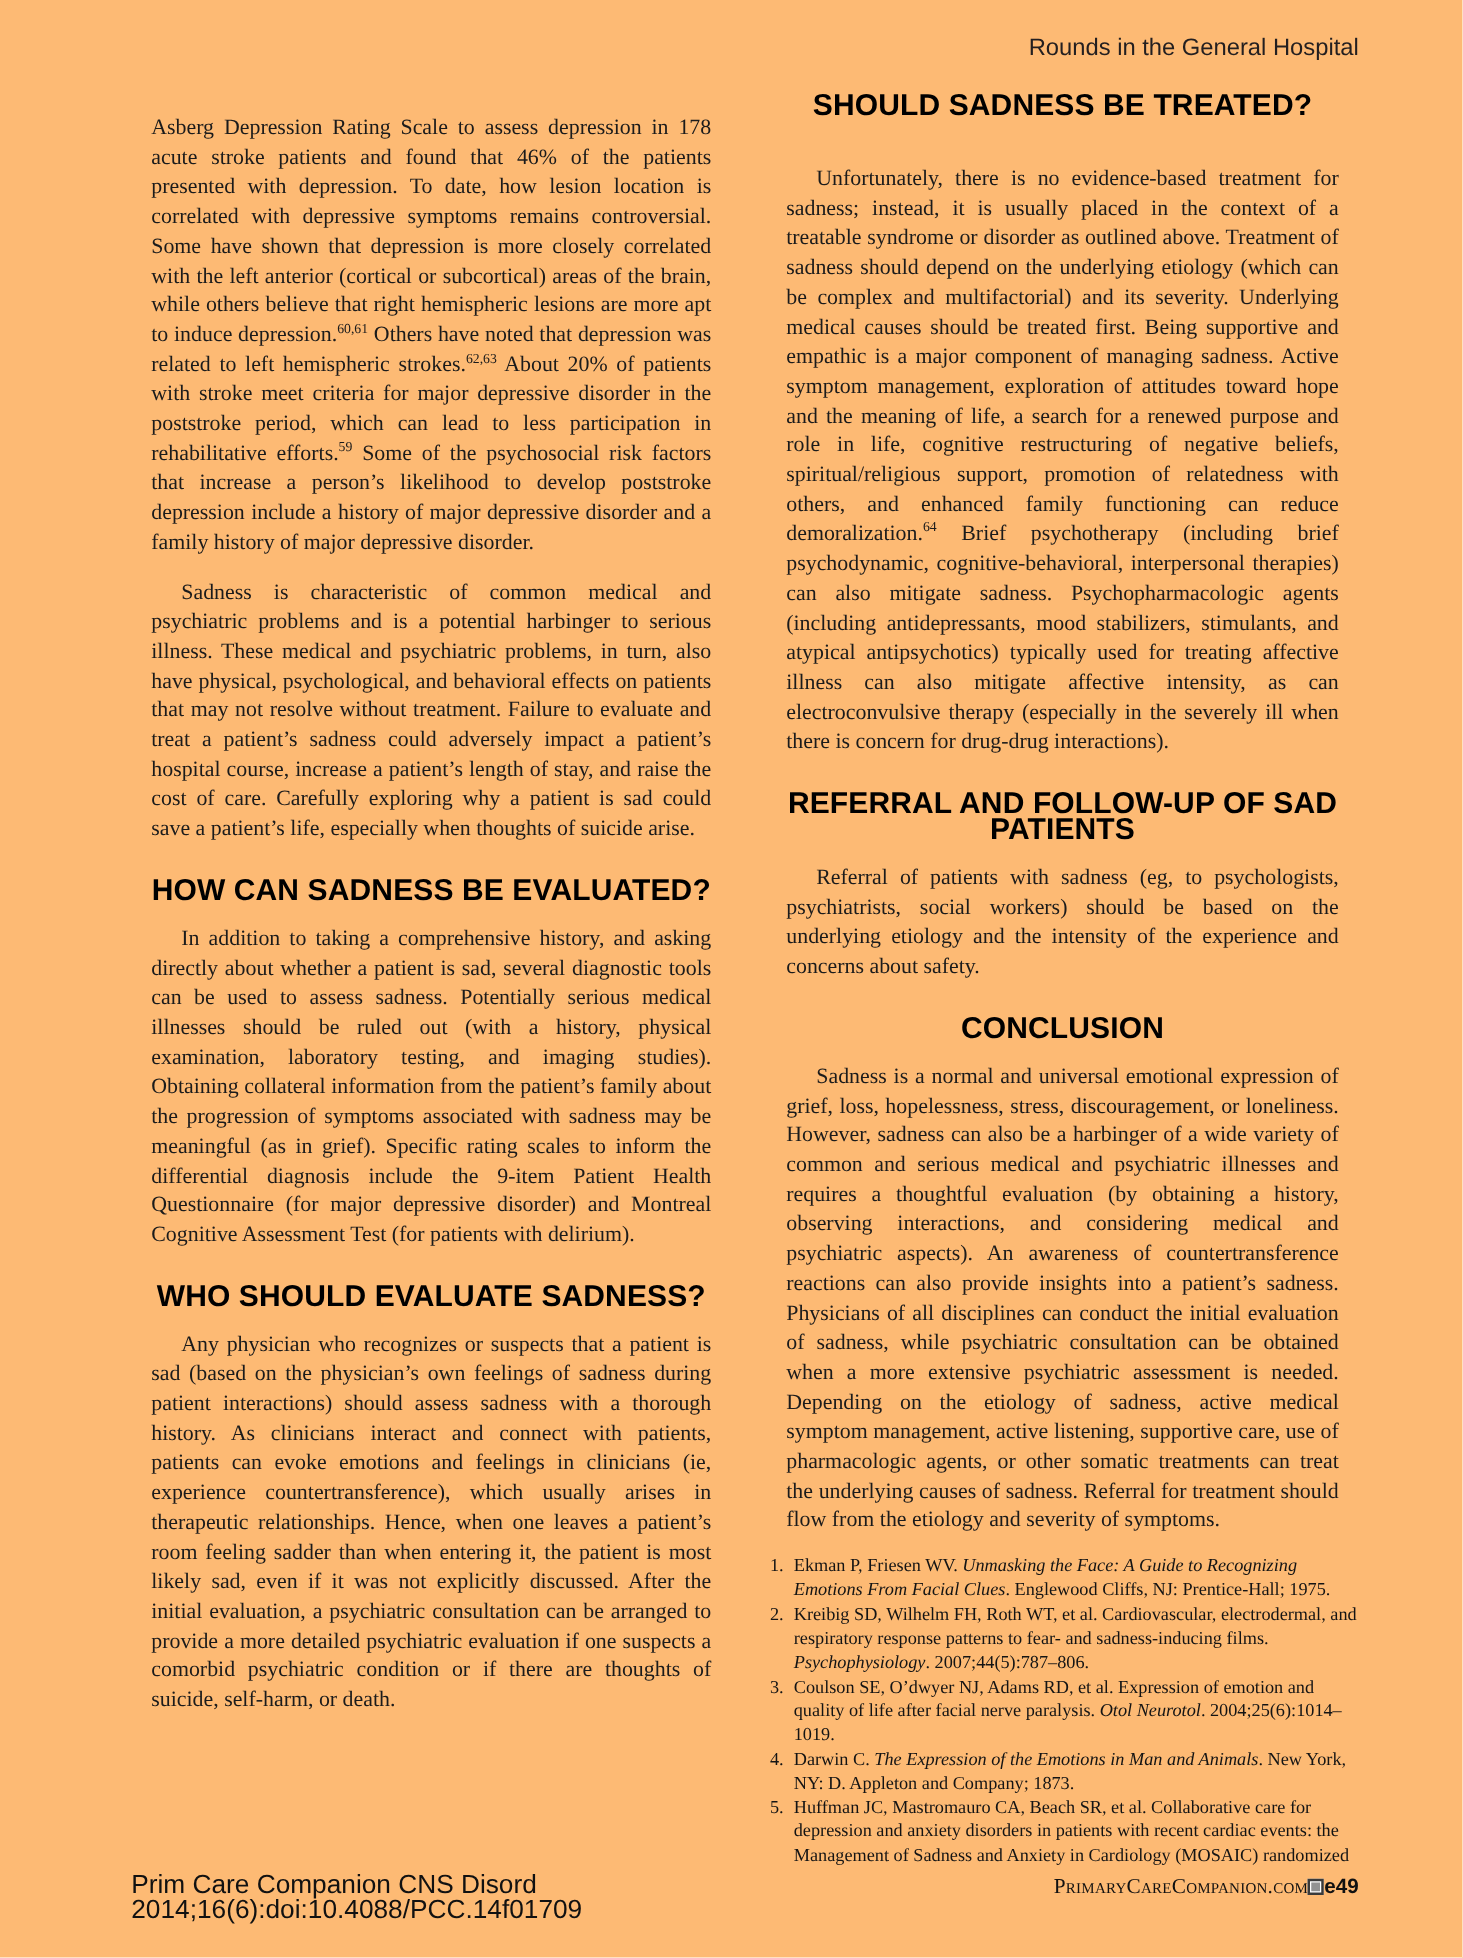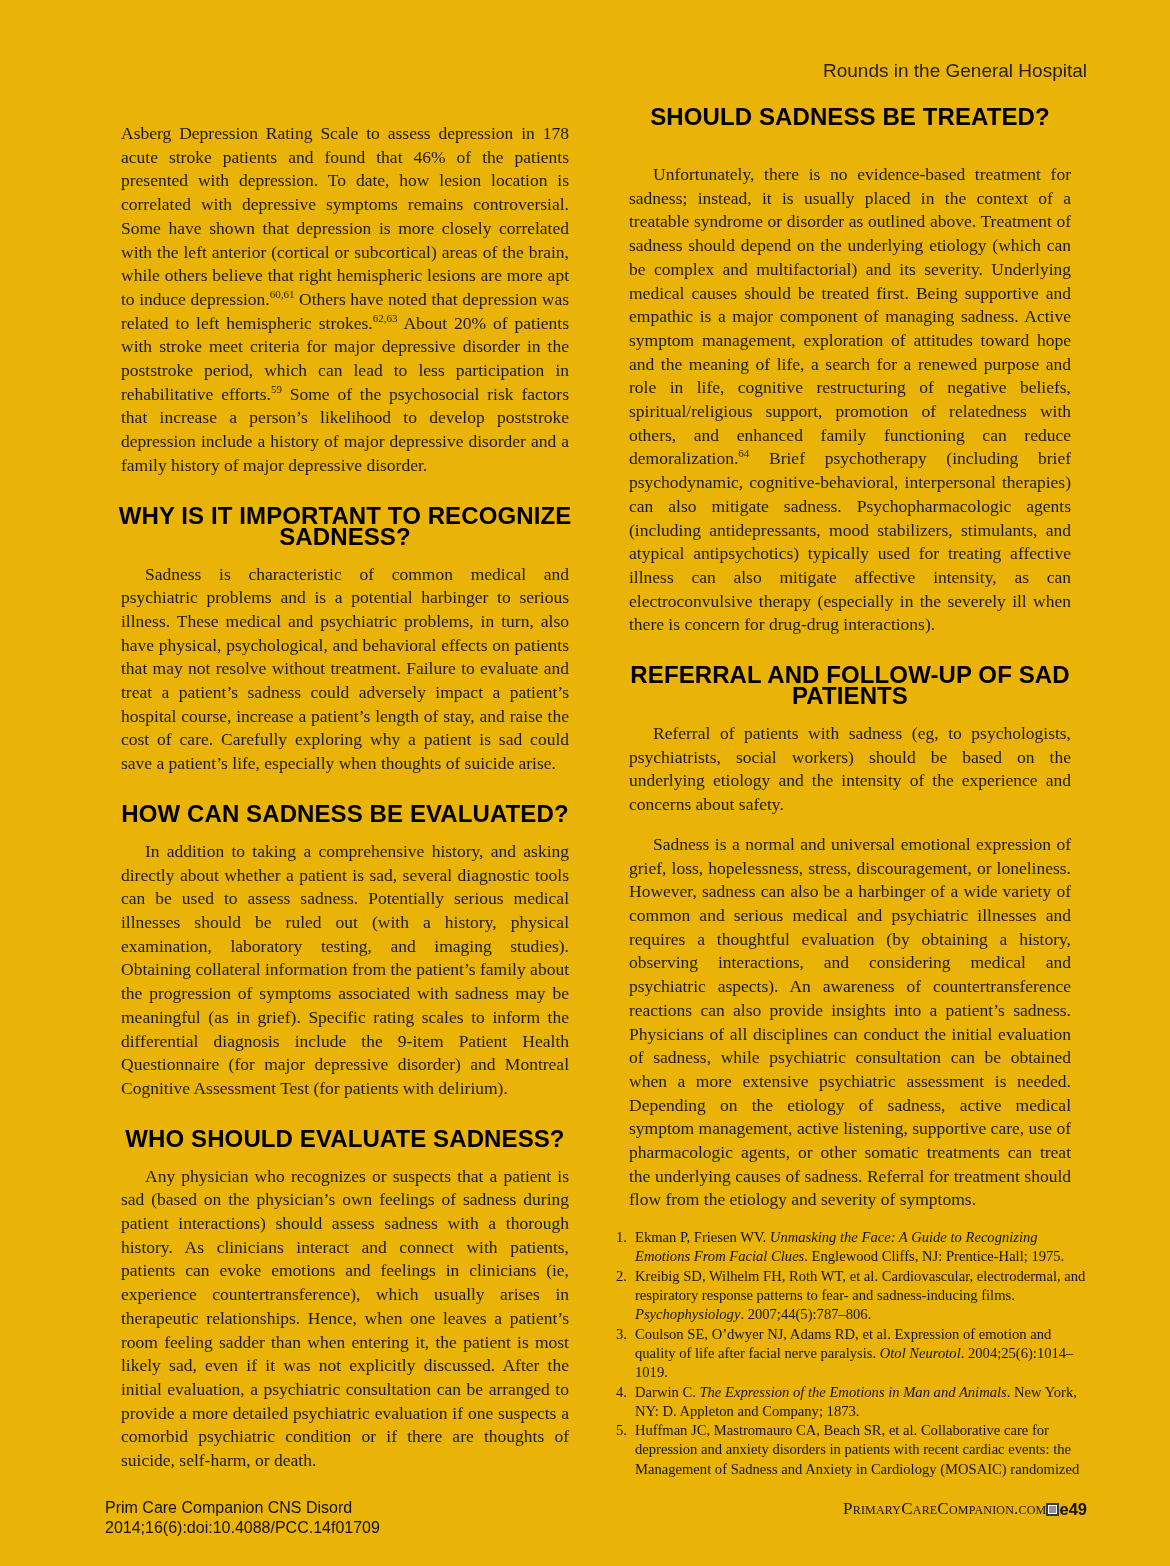--- a/index.html
+++ b/index.html
@@ -1,22 +1,22 @@
 <!DOCTYPE html>
 <html><head>
 <meta charset="utf-8">
 <style>
   html, body { margin: 0; padding: 0; background: #ffffff; }
   .page {
     position: relative;
     width: 1170px;
     height: 1566px;
-    background: #eab308;
+    background: #fdba74;
     box-sizing: border-box;
-    padding: 60px 83px 0 105px;
+    padding: 28px 83px 0 105px;
     font-family: "Liberation Serif", serif;
     color: #1b1b1b;
     overflow: hidden;
   }
   .running-head {
     text-align: right;
     font-family: "Liberation Sans", sans-serif;
     font-size: 19px;
     color: #231f20;
     margin-bottom: 24px;
@@ -70,21 +70,21 @@
     position: absolute;
     left: 105px;
     right: 83px;
     bottom: 28px;
     display: flex;
     justify-content: space-between;
     align-items: flex-start;
   }
   .footer-left {
     font-family: "Liberation Sans", sans-serif;
-    font-size: 16px;
+    font-size: 21px;
     line-height: 20px;
     color: #111111;
   }
   .footer-right {
     display: flex;
     align-items: center;
     gap: 0;
     padding-top: 1px;
   }
   .site {
@@ -123,37 +123,37 @@
 
   <div class="running-head">
     <span>Rounds in the General Hospital</span>
   </div>
 
   <div class="columns">
 
     <div class="col">
       <p class="body no-indent"><span>Asberg Depression Rating Scale to assess depression in 178 acute stroke patients and found that 46% of the patients presented with depression. To date, how lesion location is correlated with depressive symptoms remains controversial. Some have shown that depression is more closely correlated with the left anterior (cortical or subcortical) areas of the brain, while others believe that right hemispheric lesions are more apt to induce depression.</span><sup class="cite">60,61</sup><span> Others have noted that depression was related to left hemispheric strokes.</span><sup class="cite">62,63</sup><span> About 20% of patients with stroke meet criteria for major depressive disorder in the poststroke period, which can lead to less participation in rehabilitative efforts.</span><sup class="cite">59</sup><span> Some of the psychosocial risk factors that increase a person’s likelihood to develop poststroke depression include a history of major depressive disorder and a family history of major depressive disorder.</span></p>
 
-      <h2 class="sec-heading">WHY IS IT IMPORTANT TO RECOGNIZE SADNESS?</h2>
       <p class="body">Sadness is characteristic of common medical and psychiatric problems and is a potential harbinger to serious illness. These medical and psychiatric problems, in turn, also have physical, psychological, and behavioral effects on patients that may not resolve without treatment. Failure to evaluate and treat a patient’s sadness could adversely impact a patient’s hospital course, increase a patient’s length of stay, and raise the cost of care. Carefully exploring why a patient is sad could save a patient’s life, especially when thoughts of suicide arise.</p>
 
       <h2 class="sec-heading">HOW CAN SADNESS BE EVALUATED?</h2>
       <p class="body">In addition to taking a comprehensive history, and asking directly about whether a patient is sad, several diagnostic tools can be used to assess sadness. Potentially serious medical illnesses should be ruled out (with a history, physical examination, laboratory testing, and imaging studies). Obtaining collateral information from the patient’s family about the progression of symptoms associated with sadness may be meaningful (as in grief). Specific rating scales to inform the differential diagnosis include the 9-item Patient Health Questionnaire (for major depressive disorder) and Montreal Cognitive Assessment Test (for patients with delirium).</p>
 
       <h2 class="sec-heading">WHO SHOULD EVALUATE SADNESS?</h2>
       <p class="body">Any physician who recognizes or suspects that a patient is sad (based on the physician’s own feelings of sadness during patient interactions) should assess sadness with a thorough history. As clinicians interact and connect with patients, patients can evoke emotions and feelings in clinicians (ie, experience countertransference), which usually arises in therapeutic relationships. Hence, when one leaves a patient’s room feeling sadder than when entering it, the patient is most likely sad, even if it was not explicitly discussed. After the initial evaluation, a psychiatric consultation can be arranged to provide a more detailed psychiatric evaluation if one suspects a comorbid psychiatric condition or if there are thoughts of suicide, self-harm, or death.</p>
     </div>
 
     <div class="col right">
       <h2 class="sec-heading first gap-below">SHOULD SADNESS BE TREATED?</h2>
       <p class="body"><span>Unfortunately, there is no evidence-based treatment for sadness; instead, it is usually placed in the context of a treatable syndrome or disorder as outlined above. Treatment of sadness should depend on the underlying etiology (which can be complex and multifactorial) and its severity. Underlying medical causes should be treated first. Being supportive and empathic is a major component of managing sadness. Active symptom management, exploration of attitudes toward hope and the meaning of life, a search for a renewed purpose and role in life, cognitive restructuring of negative beliefs, spiritual/religious support, promotion of relatedness with others, and enhanced family functioning can reduce demoralization.</span><sup class="cite">64</sup><span> Brief psychotherapy (including brief psychodynamic, cognitive-behavioral, interpersonal therapies) can also mitigate sadness. Psychopharmacologic agents (including antidepressants, mood stabilizers, stimulants, and atypical antipsychotics) typically used for treating affective illness can also mitigate affective intensity, as can electroconvulsive therapy (especially in the severely ill when there is concern for drug-drug interactions).</span></p>
 
       <h2 class="sec-heading">REFERRAL AND FOLLOW-UP OF SAD PATIENTS</h2>
       <p class="body">Referral of patients with sadness (eg, to psychologists, psychiatrists, social workers) should be based on the underlying etiology and the intensity of the experience and concerns about safety.</p>
 
+      <h2 class="sec-heading">CONCLUSION</h2>
       <p class="body">Sadness is a normal and universal emotional expression of grief, loss, hopelessness, stress, discouragement, or loneliness. However, sadness can also be a harbinger of a wide variety of common and serious medical and psychiatric illnesses and requires a thoughtful evaluation (by obtaining a history, observing interactions, and considering medical and psychiatric aspects). An awareness of countertransference reactions can also provide insights into a patient’s sadness. Physicians of all disciplines can conduct the initial evaluation of sadness, while psychiatric consultation can be obtained when a more extensive psychiatric assessment is needed. Depending on the etiology of sadness, active medical symptom management, active listening, supportive care, use of pharmacologic agents, or other somatic treatments can treat the underlying causes of sadness. Referral for treatment should flow from the etiology and severity of symptoms.</p>
 
       <ol class="refs">
         <li>
           <span class="ref-num">1.</span>
           <span class="ref-text"><span>Ekman P, Friesen WV. </span><i>Unmasking the Face: A Guide to Recognizing Emotions From Facial Clues</i><span>. Englewood Cliffs, NJ: Prentice-Hall; 1975.</span></span>
         </li>
         <li>
           <span class="ref-num">2.</span>
           <span class="ref-text"><span>Kreibig SD, Wilhelm FH, Roth WT, et al. Cardiovascular, electrodermal, and respiratory response patterns to fear- and sadness-inducing films. </span><i>Psychophysiology</i><span>. 2007;44(5):787–806.</span></span>

